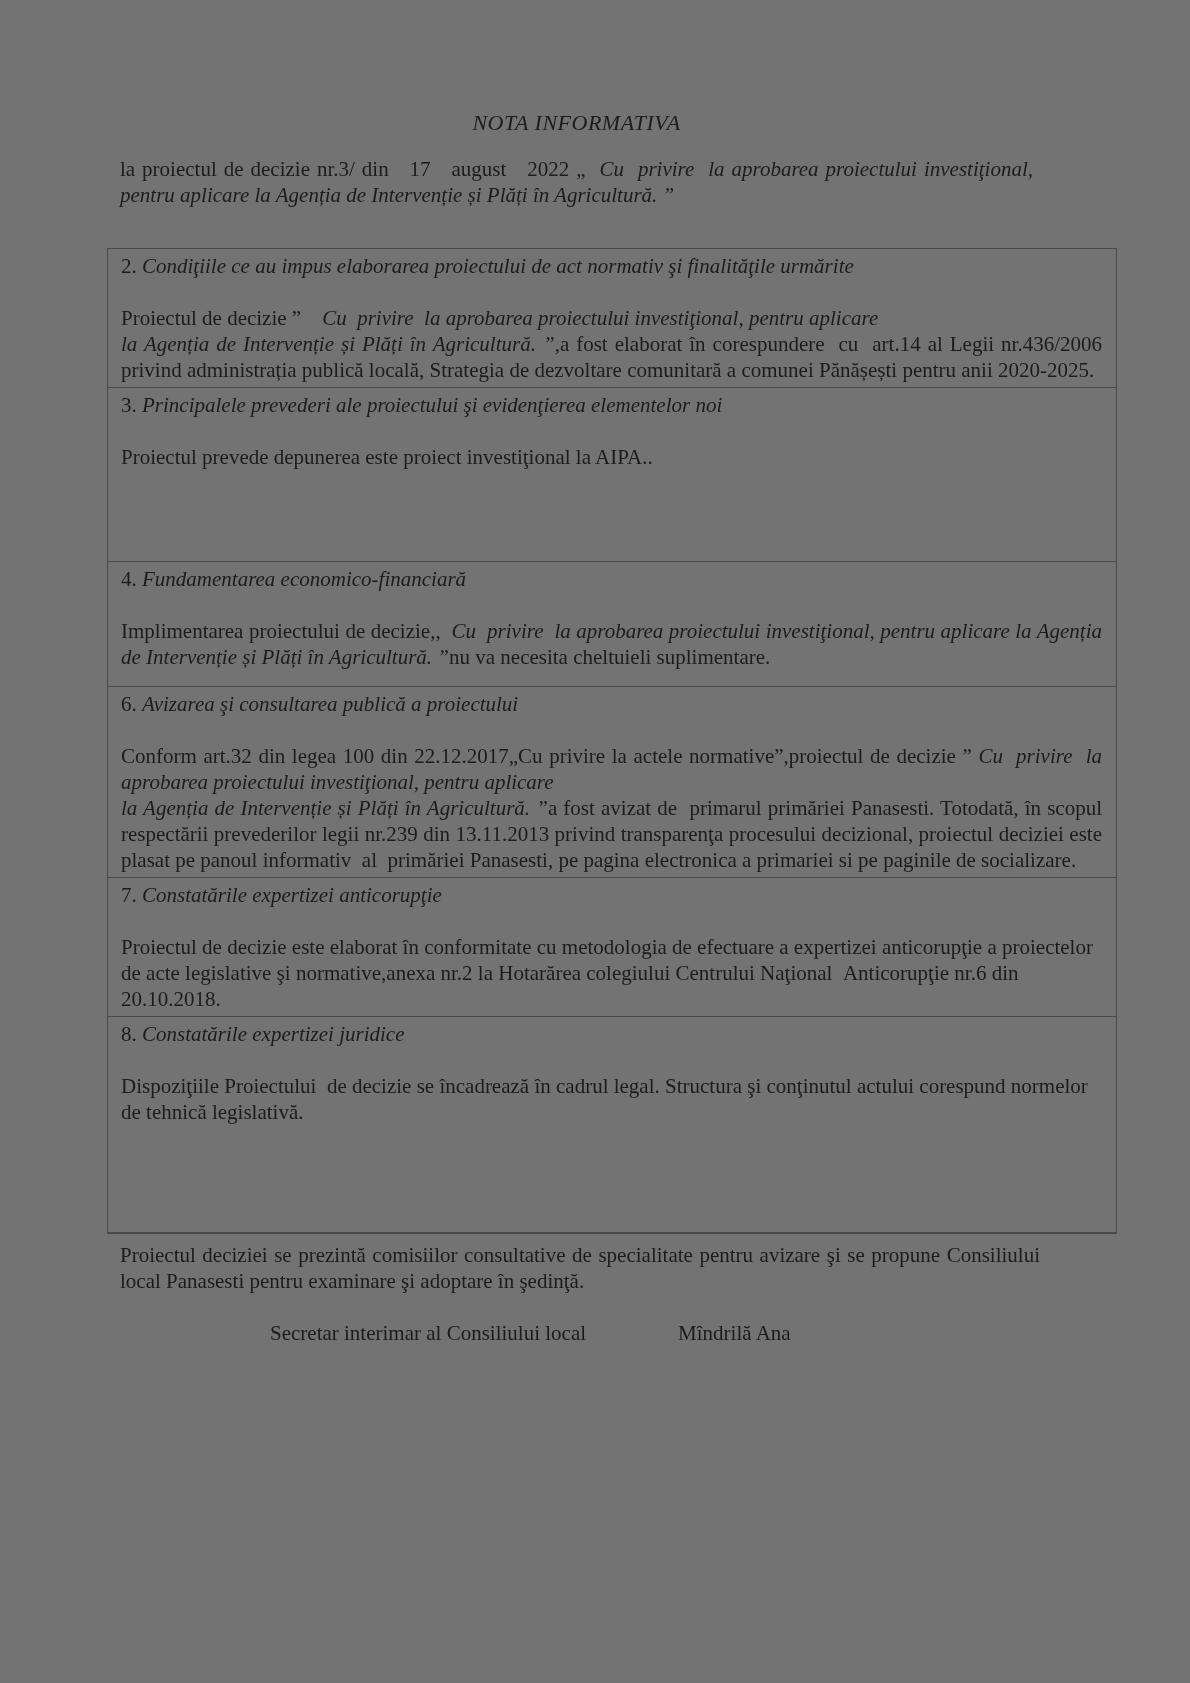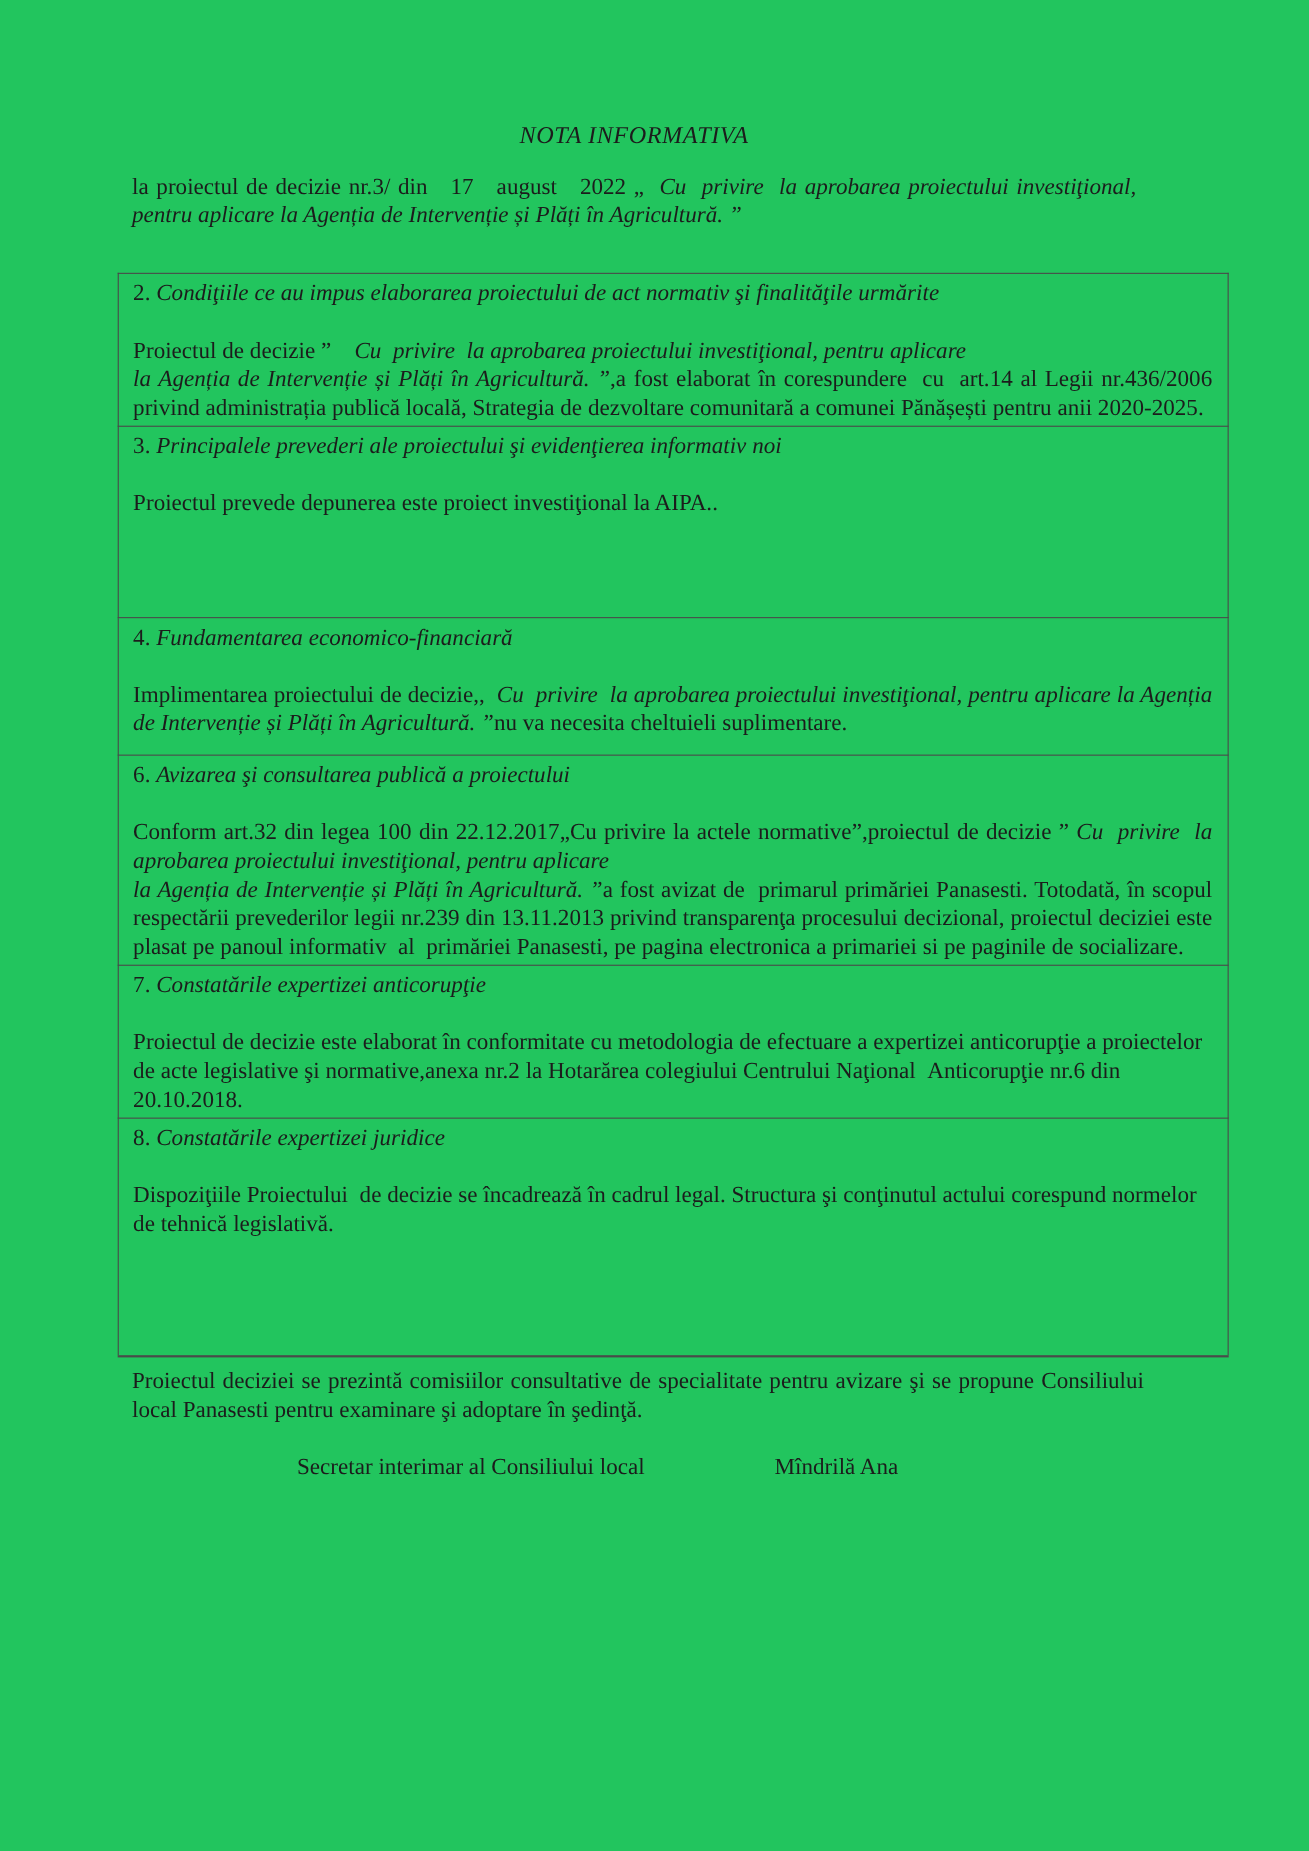--- a/index.html
+++ b/index.html
@@ -1,21 +1,21 @@
 <!DOCTYPE html>
 <html><head>
 <meta charset="utf-8">
 <style>
   html, body { margin: 0; padding: 0; background: #ffffff; }
   .page {
     position: relative;
     width: 1190px;
     height: 1683px;
     box-sizing: border-box;
-    background: #22c55e;
+    background: #737373;
     color: #1c1c1c;
     font-family: "Liberation Serif", "DejaVu Serif", serif;
     font-size: 21px;
     line-height: 26px;
     padding: 110px 0 0 107px;
     overflow: hidden;
   }
   .doc-title {
     margin: 0 0 0 13px;
     width: 913px;
@@ -58,40 +58,40 @@
   .section-body { margin: 0; }
   .section-body.justify { text-align: justify; }
   .closing {
     margin: 8px 0 0 13px;
     width: 920px;
     text-align: justify;
   }
   .signature {
     margin: 26px 0 0 163px;
     display: flex;
-    gap: 118px;
+    gap: 92px;
   }
 </style>
 </head>
 <body>
 
 <div class="page">
   <div class="doc-title">NOTA INFORMATIVA</div>
   <p class="intro"><span class="run">la proiectul de decizie nr.3/ din &nbsp;&nbsp;17 &nbsp;&nbsp;august &nbsp;&nbsp;2022 „ &nbsp;</span><span class="run italic">Cu &nbsp;privire &nbsp;la aprobarea proiectului investiţional, pentru aplicare la Agenția de Intervenție și Plăți în Agricultură. ”</span></p>
   <table class="info-table">
     <tbody>
         <tr>
           <td>
             <p class="section-heading"><span class="section-number">2. </span><span class="section-title">Condiţiile ce au impus elaborarea proiectului de act normativ şi finalităţile urmărite</span></p>
             <p class="section-body justify"><span class="run">Proiectul de decizie ” &nbsp;&nbsp; </span><span class="run italic">Cu &nbsp;privire &nbsp;la aprobarea proiectului investiţional, pentru aplicare</span><br><span class="run italic">la Agenția de Intervenție și Plăți în Agricultură. ”</span><span class="run">,a fost elaborat în corespundere &nbsp;cu &nbsp;art.14 al Legii nr.436/2006 privind administrația publică locală, Strategia de dezvoltare comunitară a comunei Pănășești pentru anii 2020-2025.</span></p>
           </td>
         </tr>
         <tr>
           <td>
-            <p class="section-heading"><span class="section-number">3. </span><span class="section-title">Principalele prevederi ale proiectului şi evidenţierea informativ noi</span></p>
+            <p class="section-heading"><span class="section-number">3. </span><span class="section-title">Principalele prevederi ale proiectului şi evidenţierea elementelor noi</span></p>
             <p class="section-body"><span class="run">Proiectul prevede depunerea este proiect investiţional la AIPA..</span></p>
           </td>
         </tr>
         <tr>
           <td>
             <p class="section-heading"><span class="section-number">4. </span><span class="section-title">Fundamentarea economico-financiară</span></p>
             <p class="section-body justify"><span class="run">Implimentarea proiectului de decizie,, &nbsp;</span><span class="run italic">Cu &nbsp;privire &nbsp;la aprobarea proiectului investiţional, pentru aplicare la Agenția de Intervenție și Plăți în Agricultură. ”</span><span class="run">nu va necesita cheltuieli suplimentare.</span></p>
           </td>
         </tr>
         <tr>

